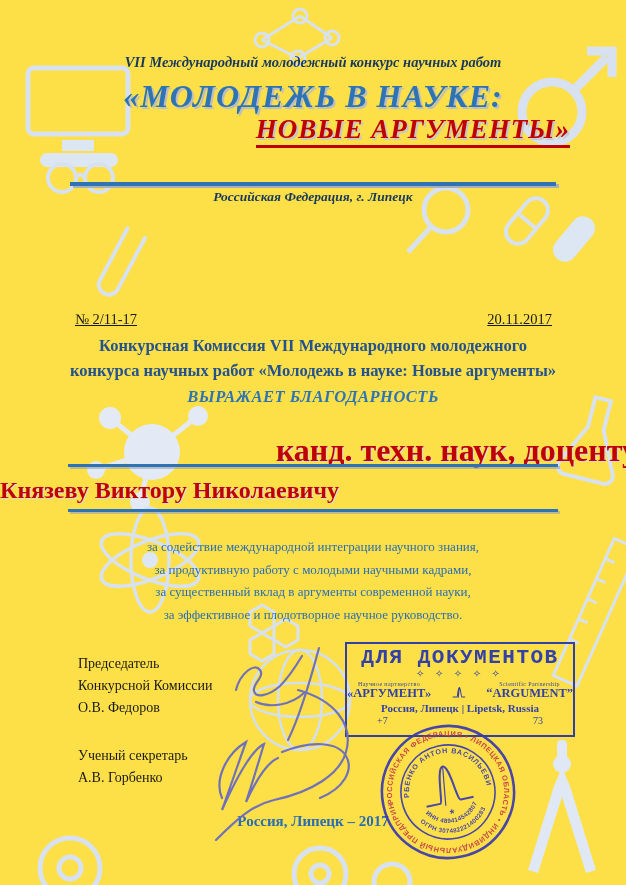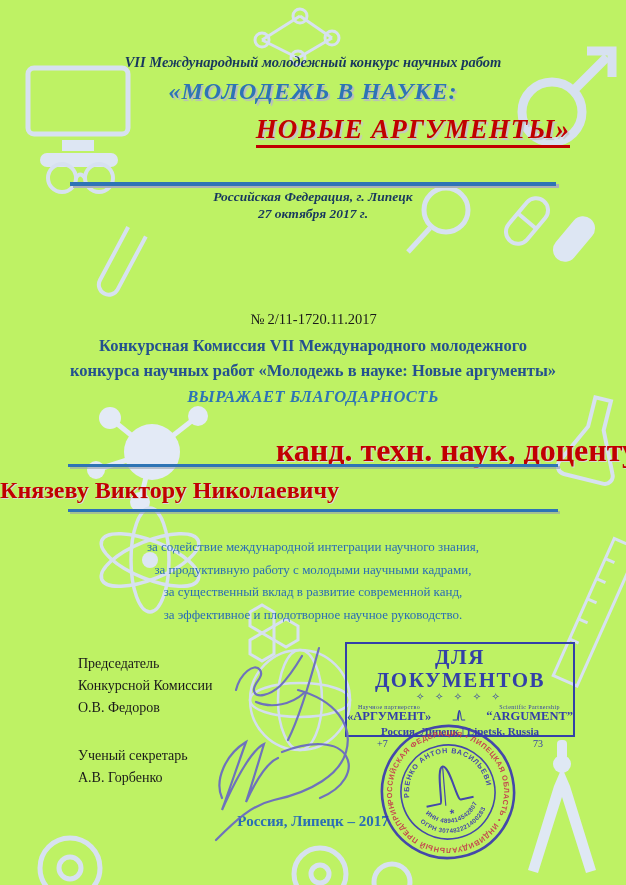--- a/index.html
+++ b/index.html
@@ -1,49 +1,49 @@
 <!DOCTYPE html>
 <html><head>
 <meta charset="utf-8">
 <style>
   html,body{margin:0;padding:0;background:#888;}
-  .page{position:relative;width:626px;height:885px;margin:0 auto;background:#bef264;overflow:hidden;
+  .page{position:relative;width:626px;height:885px;margin:0 auto;background:#fde047;overflow:hidden;
         font-family:"Liberation Serif","DejaVu Serif",serif;}
   .abs{position:absolute;}
   svg{display:block;}
   .bg-layer{position:absolute;inset:0;z-index:0;}
   .content{position:absolute;inset:0;z-index:1;}
 
   .hdr-small{top:54px;left:0;width:100%;text-align:center;font-size:14.5px;font-weight:bold;font-style:italic;color:#17375e;}
-  .title1{top:78px;left:0;width:100%;text-align:center;font-size:24px;font-weight:bold;font-style:italic;
+  .title1{top:78px;left:0;width:100%;text-align:center;font-size:32px;font-weight:bold;font-style:italic;
           color:#2e74b5;text-shadow:2px 2px 1px #b9bcc2;letter-spacing:1px;}
   .title2{top:114px;left:0;width:100%;text-align:right;padding-right:76px;box-sizing:border-box;
           font-size:27px;font-weight:bold;font-style:italic;color:#c00000;text-shadow:2px 2px 1px #c4c6ca;letter-spacing:1px;margin-left:20px;}
   .title2 span{border-bottom:3px solid #c00000;padding-bottom:1px;}
   .rule1{top:182px;left:70px;width:486px;height:4px;background:#2e74b5;box-shadow:3px 2px 0 #aab0b8;}
   .loc{top:188px;left:0;width:100%;text-align:center;font-size:13.5px;font-style:italic;font-weight:600;color:#17375e;line-height:17px;}
   .doc-title{top:220px;left:0;width:100%;text-align:center;font-size:37px;line-height:39px;font-weight:bold;font-style:italic;
              color:#c00000;text-shadow:2px 2px 1px #c0c2c6;letter-spacing:1px;}
-  .numrow{top:311px;left:0;width:100%;box-sizing:border-box;padding:0 74px 0 75px;display:flex;justify-content:center;
-          font-size:14.5px;color:#1a1a1a;}
+  .numrow{top:311px;left:0;width:100%;box-sizing:border-box;padding:0 74px 0 75px;display:flex;justify-content:space-between;
+          font-size:14.5px;color:#1a1a1a;text-decoration:underline;}
   .comm{left:0;width:100%;text-align:center;font-size:16.5px;font-weight:bold;color:#24518f;}
   .comm1{top:336px;} .comm2{top:361px;}
   .expresses{top:387px;left:0;width:100%;text-align:center;font-size:16.5px;font-weight:bold;font-style:italic;color:#2e74b5;letter-spacing:0.5px;}
   .honoree-title{top:432px;left:0;width:100%;text-align:right;font-size:32px;font-weight:bold;color:#c00000;text-shadow:1px 1px 0 #d8d8dc;margin-left:12px;}
   .honoree-name{top:477px;left:0;width:100%;text-align:left;font-size:24px;font-weight:bold;color:#c00000;text-shadow:1px 1px 0 #d8d8dc;}
   .uline{left:68px;width:490px;height:3px;background:#2e74b5;box-shadow:2px 2px 0 rgba(150,160,175,0.6);}
   .ul1{top:464px;} .ul2{top:509px;}
   .grat{top:536px;left:0;width:100%;text-align:center;font-size:13px;font-weight:normal;color:#2a6db5;line-height:22.5px;}
   .signblock{left:78px;font-size:14px;color:#1a1a1a;line-height:22px;}
   .sb1{top:653px;} .sb2{top:745px;}
   .footer{top:813px;left:0;width:100%;text-align:center;font-size:15px;font-weight:bold;color:#2a6db5;}
 
   .docstamp{top:642px;left:345px;width:230px;height:95px;border:2.5px solid #3340a8;box-sizing:border-box;
             color:#3340a8;text-align:center;z-index:2;background:transparent;}
-  .ds-title{font-size:21px;font-weight:bold;letter-spacing:1.5px;line-height:23px;margin-top:2px;}
+  .ds-title{font-size:21px;font-weight:bold;letter-spacing:1.5px;line-height:23px;margin-top:2px;font-family:Liberation Mono, monospace;}
   .ds-deco{font-size:10px;letter-spacing:4px;line-height:10px;}
   .ds-org{display:flex;justify-content:center;align-items:flex-end;gap:20px;margin-top:2px;}
   .ds-col{display:flex;flex-direction:column;align-items:center;}
   .ds-tiny{font-size:6px;letter-spacing:0.4px;line-height:6px;}
   .ds-big{font-size:12.5px;font-weight:bold;line-height:13px;}
   .ds-loc{font-size:11px;font-weight:600;line-height:14px;margin-top:1px;}
   .ds-phone{display:flex;justify-content:space-between;padding:0 30px;font-size:10px;line-height:11px;}
   .roundstamp{top:722px;left:378px;width:140px;height:140px;z-index:3;}
   .sig-layer{position:absolute;inset:0;z-index:2;pointer-events:none;}
 </style>
@@ -154,42 +154,41 @@
 
     <div class="abs title1">«МОЛОДЕЖЬ В НАУКЕ:</div>
     <div class="abs title2">
       <span>НОВЫЕ АРГУМЕНТЫ»</span>
     </div>
 
     <div class="abs rule1"></div>
 
     <div class="abs loc">
       <div>Российская Федерация, г. Липецк</div>
-      <div>27 октября 2017 г.</div>
     </div>
 
 
     <div class="abs numrow">
       <span>№ 2/11-17</span>
       <span>20.11.2017</span>
     </div>
 
     <div class="abs comm comm1">Конкурсная Комиссия VII Международного молодежного</div>
     <div class="abs comm comm2">конкурса научных работ «Молодежь в науке: Новые аргументы»</div>
     <div class="abs expresses">ВЫРАЖАЕТ БЛАГОДАРНОСТЬ</div>
 
     <div class="abs honoree-title">канд. техн. наук, доценту</div>
     <div class="abs uline ul1"></div>
     <div class="abs honoree-name">Князеву Виктору Николаевичу</div>
     <div class="abs uline ul2"></div>
 
     <div class="abs grat">
       <div>за содействие международной интеграции научного знания,</div>
       <div>за продуктивную работу с молодыми научными кадрами,</div>
-      <div>за существенный вклад в развитие современной канд,</div>
+      <div>за существенный вклад в аргументы современной науки,</div>
       <div>за эффективное и плодотворное научное руководство.</div>
     </div>
 
     <div class="abs signblock sb1">
       <div>Председатель</div>
       <div>Конкурсной Комиссии</div>
       <div>О.В. Федоров</div>
     </div>
     <div class="abs signblock sb2">
       <div>Ученый секретарь</div>

